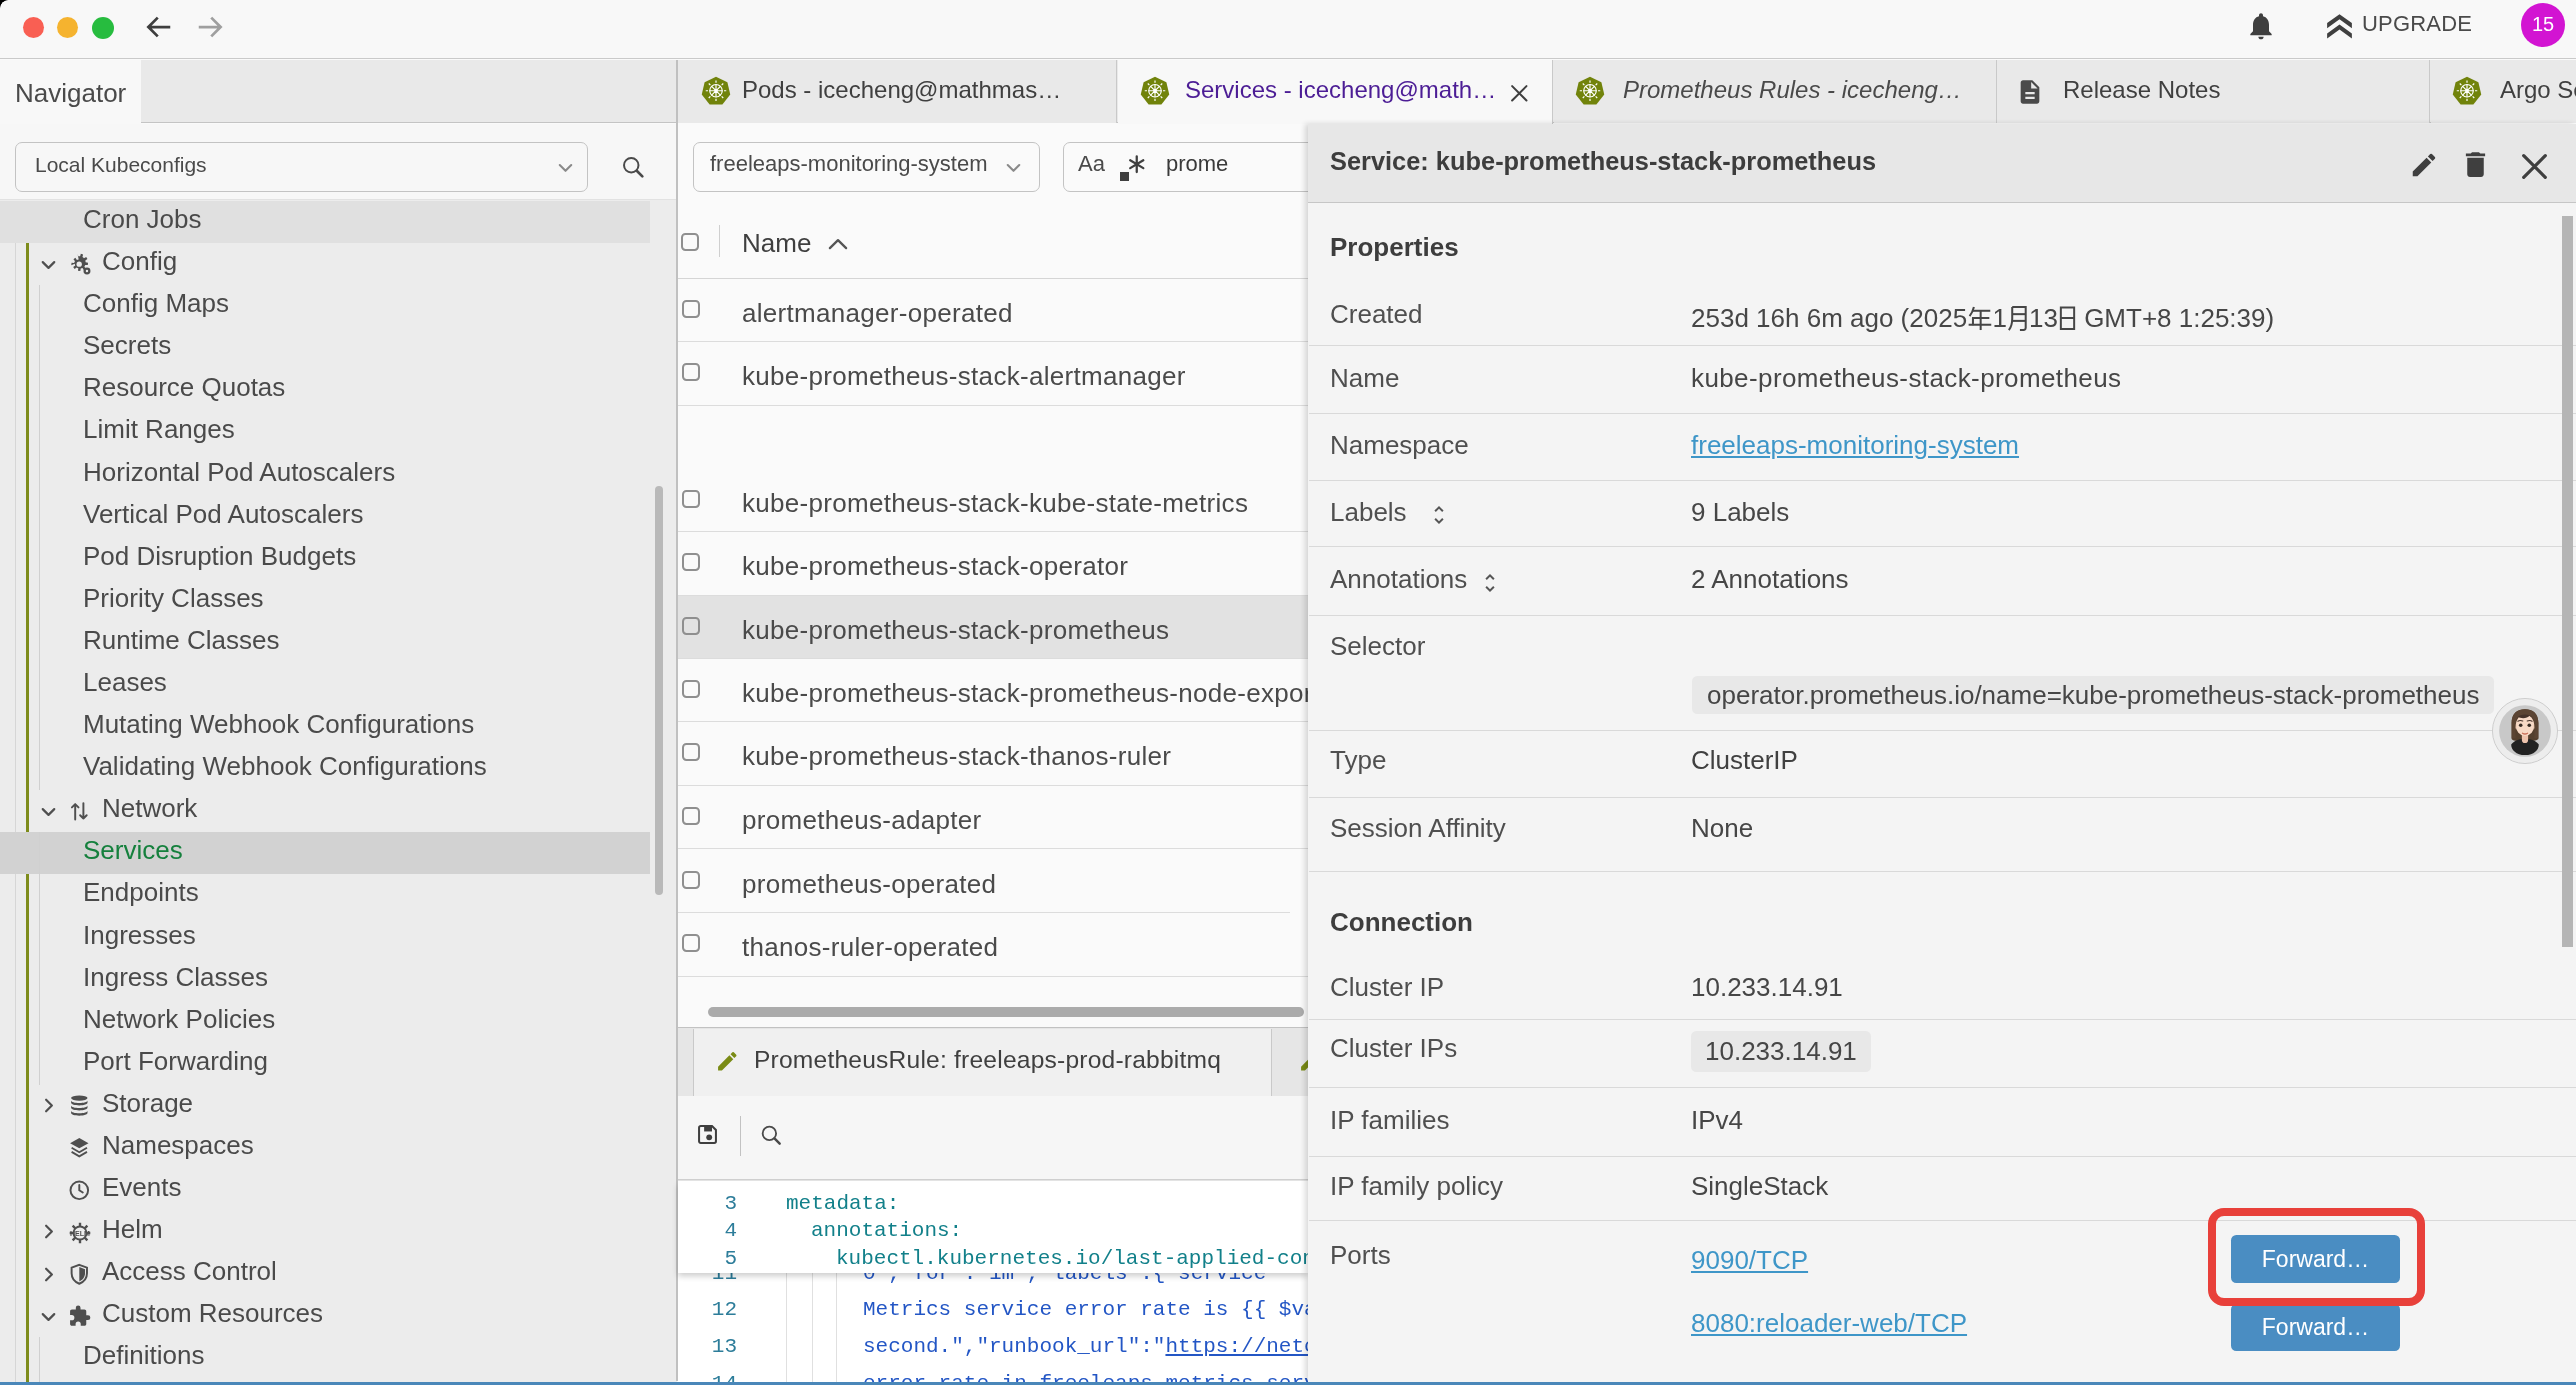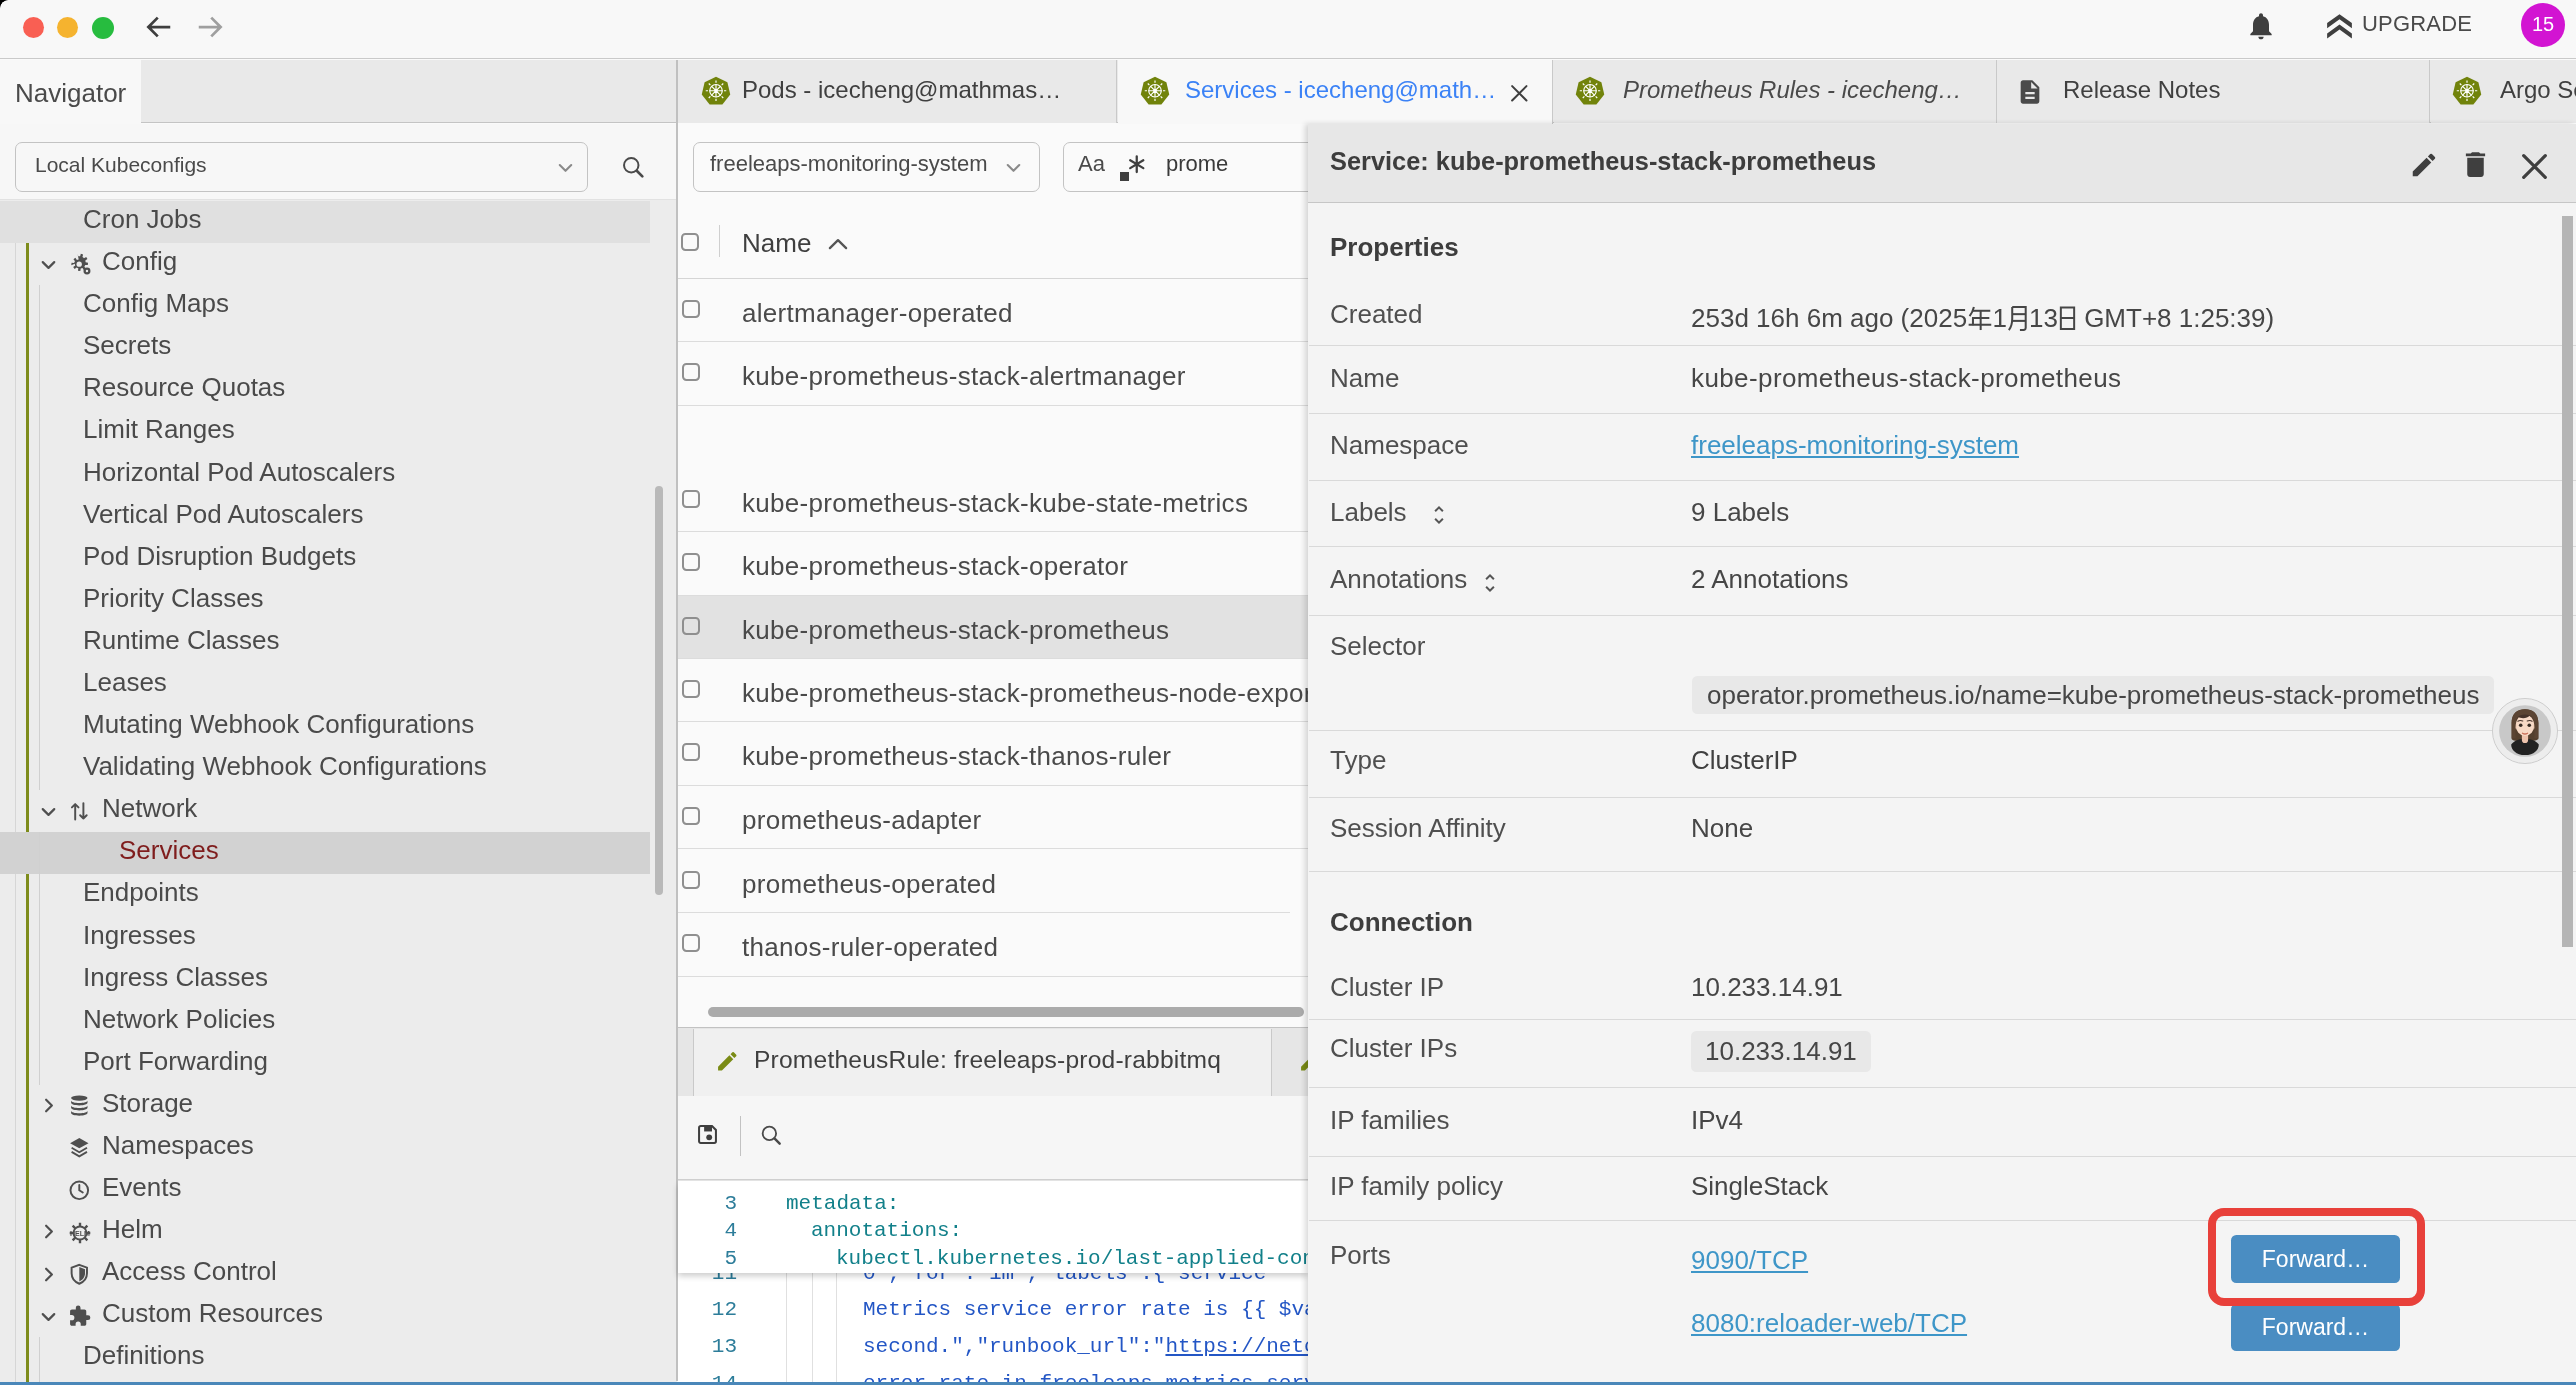--- a/index.html
+++ b/index.html
@@ -48,21 +48,21 @@
 <div class="txt" style="left:742px;top:78px;font-size:24px;line-height:1;color:#3f3f3f;">Pods - icecheng@mathmas…</div>
 <div class="abs" style="left:1118px;top:60px;width:435px;height:64px;background:#f8f8f8;border-right:0.9px solid #c9c9c9"></div>
 <svg style="position:absolute;left:1140px;top:76px" width="30" height="30" viewBox="0 0 24 24">
 <path fill="#71830b" d="M12 0.6 L21.1 5 L23.4 14.8 L17.1 22.7 L6.9 22.7 L0.6 14.8 L2.9 5 Z"></path>
 <g stroke="#fff" stroke-width="0.95" fill="none">
 <circle cx="12" cy="11.8" r="5.0"></circle>
 <path d="M12 5.4 V3.6 M12 18.2 V20 M5.6 11.8 H3.8 M20.2 11.8 H18.4 M7.5 7.3 L6.2 6 M16.5 7.3 L17.8 6 M7.5 16.3 L6.2 17.6 M16.5 16.3 L17.8 17.6 M12 6.6 L12 17 M6.8 11.8 L17.2 11.8 M8.3 8.1 L15.7 15.5 M15.7 8.1 L8.3 15.5"></path>
 </g>
 <circle cx="12" cy="11.8" r="1.35" fill="#fff"></circle>
 </svg>
-<div class="txt" style="left:1185px;top:78px;font-size:24px;line-height:1;color:#3b82f6;">Services - icecheng@math…</div>
+<div class="txt" style="left:1185px;top:78px;font-size:24px;line-height:1;color:#4c1d95;">Services - icecheng@math…</div>
 <svg style="position:absolute;left:1507px;top:81px" width="24.6" height="24.6" viewBox="0 0 24 24">
       <path stroke="#3f3f3f" stroke-width="2.0" stroke-linecap="round" d="M5 5 L19 19 M19 5 L5 19"></path>
     </svg>
 <div class="abs" style="left:1554px;top:60px;width:443px;height:63px;background:#e9e9e9;border-right:0.9px solid #c9c9c9"></div>
 <svg style="position:absolute;left:1575px;top:76px" width="30" height="30" viewBox="0 0 24 24">
 <path fill="#71830b" d="M12 0.6 L21.1 5 L23.4 14.8 L17.1 22.7 L6.9 22.7 L0.6 14.8 L2.9 5 Z"></path>
 <g stroke="#fff" stroke-width="0.95" fill="none">
 <circle cx="12" cy="11.8" r="5.0"></circle>
 <path d="M12 5.4 V3.6 M12 18.2 V20 M5.6 11.8 H3.8 M20.2 11.8 H18.4 M7.5 7.3 L6.2 6 M16.5 7.3 L17.8 6 M7.5 16.3 L6.2 17.6 M16.5 16.3 L17.8 17.6 M12 6.6 L12 17 M6.8 11.8 L17.2 11.8 M8.3 8.1 L15.7 15.5 M15.7 8.1 L8.3 15.5"></path>
 </g>
@@ -126,21 +126,21 @@
       <path fill="none" stroke="#4f4f4f" stroke-width="2.3" stroke-linecap="round" stroke-linejoin="round" d="M6 9.5 L12 15.5 L18 9.5"></path>
     </svg>
 <svg style="position:absolute;left:67px;top:799px" width="24.6" height="24.6" viewBox="0 0 24 24">
       <g stroke="#4f4f4f" stroke-width="1.9" fill="none" stroke-linecap="round" stroke-linejoin="round">
         <path d="M8 20 V5 M8 5 L4.8 8.2 M8 5 L11.2 8.2"></path>
         <path d="M16 4 V19 M16 19 L12.8 15.8 M16 19 L19.2 15.8"></path>
       </g>
     </svg>
 <div class="txt" style="left:102px;top:795px;font-size:26px;line-height:1;color:#4a4a4a;">Network</div>
 <div class="abs" style="left:0;top:832px;width:650px;height:42px;background:#d2d2d2"></div>
-<div class="txt" style="left:83px;top:837px;font-size:26px;line-height:1;color:#7f1d1d;margin-left:36px;">Services</div>
+<div class="txt" style="left:83px;top:837px;font-size:26px;line-height:1;color:#15803d;">Services</div>
 <div class="txt" style="left:83px;top:879px;font-size:26px;line-height:1;color:#4a4a4a;">Endpoints</div>
 <div class="txt" style="left:83px;top:922px;font-size:26px;line-height:1;color:#4a4a4a;">Ingresses</div>
 <div class="txt" style="left:83px;top:964px;font-size:26px;line-height:1;color:#4a4a4a;">Ingress Classes</div>
 <div class="txt" style="left:83px;top:1006px;font-size:26px;line-height:1;color:#4a4a4a;">Network Policies</div>
 <div class="txt" style="left:83px;top:1048px;font-size:26px;line-height:1;color:#4a4a4a;">Port Forwarding</div>
 <svg style="position:absolute;left:37px;top:1094px" width="23" height="23" viewBox="0 0 24 24">
       <path fill="none" stroke="#4f4f4f" stroke-width="2.3" stroke-linecap="round" stroke-linejoin="round" d="M9.5 6 L15.5 12 L9.5 18"></path>
     </svg>
 <svg style="position:absolute;left:67px;top:1093px" width="24.6" height="24.6" viewBox="0 0 24 24">
       <g fill="#4f4f4f">

